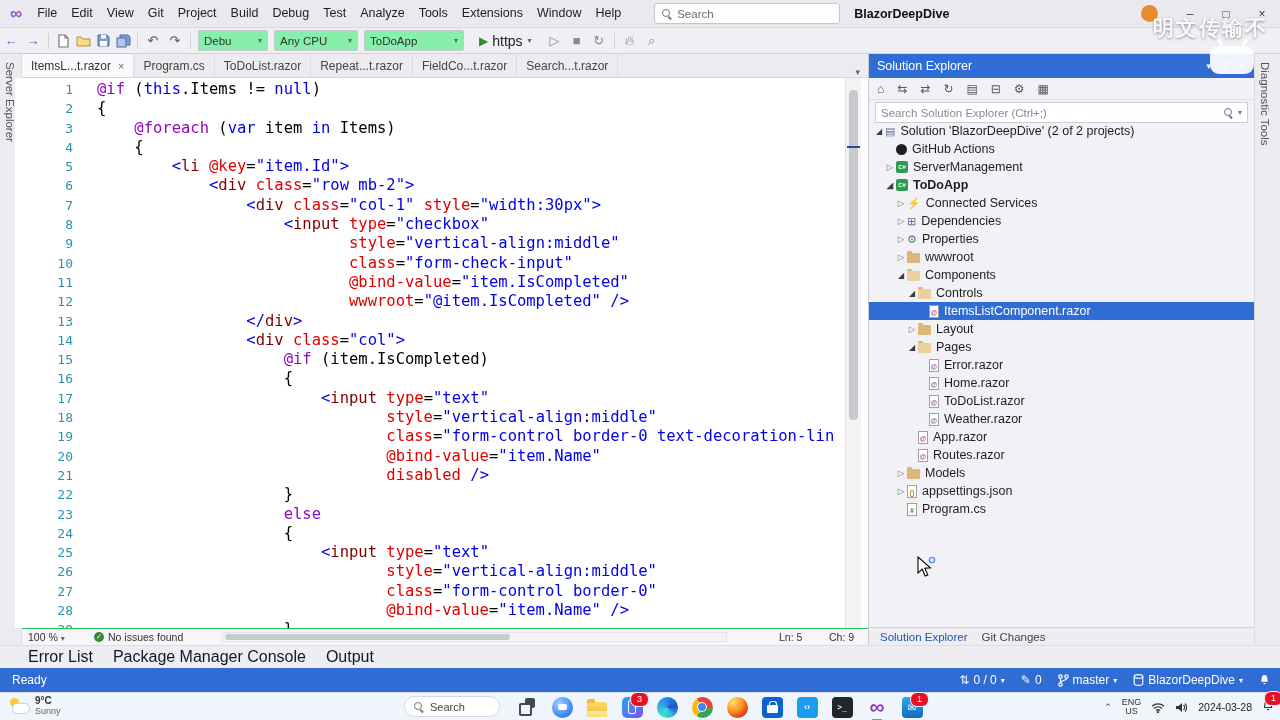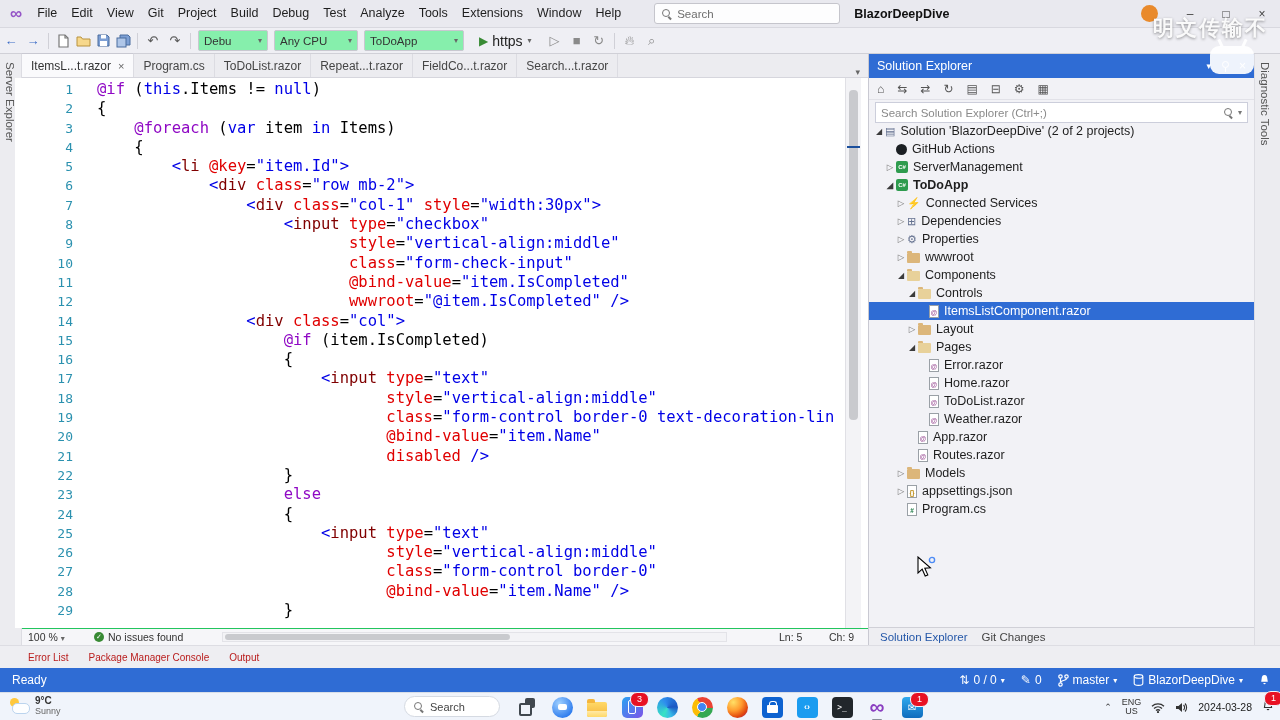--- a/index.html
+++ b/index.html
@@ -91,21 +91,21 @@
   .proj{width:12px;height:12px;background:#2E9B4E;color:#fff;border-radius:2px;font-size:6px;font-weight:bold;line-height:12px;text-align:center;}
   .file{width:10px;height:13px;background:#fff;border:1px solid #9AA0A6;box-sizing:border-box;position:relative;}
   .file i{font-style:normal;font-size:6.5px;font-weight:bold;position:absolute;left:0;right:0;top:3px;text-align:center;}
   .ghc{width:11px;height:11px;border-radius:50%;background:#1B1F23;}
   #sebtabs{position:absolute;left:0;bottom:0;width:100%;height:18px;background:#EEEEF2;border-top:1px solid #D0D0D7;
     display:flex;align-items:center;font-size:11.5px;box-sizing:border-box;padding-left:4px;}
   .sebtab{padding:0 7px;color:#444;}
   .sebtab.active{color:#2457A8;}
   
   #paneltabs{position:absolute;left:0;top:645px;width:1280px;height:23px;background:#EEEEF2;display:flex;align-items:center;
-    font-size:10px;color:#b91c1c;padding-left:18px;box-sizing:border-box;border-top:1px solid #DDDDE3;}
+    font-size:16px;color:#0f172a;padding-left:18px;box-sizing:border-box;border-top:1px solid #DDDDE3;}
   .ptab{padding:0 10px;}
   
   #statusbar{position:absolute;left:0;top:668px;width:1280px;height:24px;background:#2F6CD4;color:#fff;
     display:flex;align-items:center;font-size:12px;}
   #sb-ready{margin-left:12px;}
   #sb-right{margin-left:auto;display:flex;align-items:center;gap:16px;margin-right:10px;}
   .sbitem{display:flex;align-items:center;gap:4px;}
   .sbitem .hg{font-size:8px;}
   
   #taskbar{position:absolute;left:0;top:692px;width:1280px;height:28px;background:#F0F4FB;border-top:1px solid #D8DEE8;box-sizing:border-box;}
@@ -269,20 +269,21 @@
         <div class="cl"><span class="ln">3</span><span class="sp">    </span><span class="sc">@foreach</span><span class="sp"> (</span><span class="sb">var</span><span class="sp"> item </span><span class="sb">in</span><span class="sp"> Items)</span></div>
         <div class="cl"><span class="ln">4</span><span class="sp">    {</span></div>
         <div class="cl"><span class="ln">5</span><span class="sp">        </span><span class="sb">&lt;</span><span class="st">li</span><span class="sp"> </span><span class="sa">@key</span><span class="sp">=</span><span class="sb">"item.Id"&gt;</span></div>
         <div class="cl"><span class="ln">6</span><span class="sp">            </span><span class="sb">&lt;</span><span class="st">div</span><span class="sp"> </span><span class="sa">class</span><span class="sp">=</span><span class="sb">"row mb-2"&gt;</span></div>
         <div class="cl"><span class="ln">7</span><span class="sp">                </span><span class="sb">&lt;</span><span class="st">div</span><span class="sp"> </span><span class="sa">class</span><span class="sp">=</span><span class="sb">"col-1"</span><span class="sp"> </span><span class="sa">style</span><span class="sp">=</span><span class="sb">"width:30px"&gt;</span></div>
         <div class="cl"><span class="ln">8</span><span class="sp">                    </span><span class="sb">&lt;</span><span class="st">input</span><span class="sp"> </span><span class="sa">type</span><span class="sp">=</span><span class="sb">"checkbox"</span></div>
         <div class="cl"><span class="ln">9</span><span class="sp">                           </span><span class="sa">style</span><span class="sp">=</span><span class="sb">"vertical-align:middle"</span></div>
         <div class="cl"><span class="ln">10</span><span class="sp">                           </span><span class="sa">class</span><span class="sp">=</span><span class="sb">"form-check-input"</span></div>
         <div class="cl"><span class="ln">11</span><span class="sp">                           </span><span class="sa">@bind-value</span><span class="sp">=</span><span class="sb">"item.IsCompleted"</span></div>
         <div class="cl"><span class="ln">12</span><span class="sp">                           </span><span class="sa">wwwroot</span><span class="sp">=</span><span class="sb">"@item.IsCompleted"</span><span class="sp"> </span><span class="sb">/&gt;</span></div>
+        <div class="cl"><span class="ln">13</span><span class="sp">                </span><span class="sb">&lt;/</span><span class="st">div</span><span class="sb">&gt;</span></div>
         <div class="cl"><span class="ln">14</span><span class="sp">                </span><span class="sb">&lt;</span><span class="st">div</span><span class="sp"> </span><span class="sa">class</span><span class="sp">=</span><span class="sb">"col"&gt;</span></div>
         <div class="cl"><span class="ln">15</span><span class="sp">                    </span><span class="sc">@if</span><span class="sp"> (item.IsCompleted)</span></div>
         <div class="cl"><span class="ln">16</span><span class="sp">                    {</span></div>
         <div class="cl"><span class="ln">17</span><span class="sp">                        </span><span class="sb">&lt;</span><span class="st">input</span><span class="sp"> </span><span class="sa">type</span><span class="sp">=</span><span class="sb">"text"</span></div>
         <div class="cl"><span class="ln">18</span><span class="sp">                               </span><span class="sa">style</span><span class="sp">=</span><span class="sb">"vertical-align:middle"</span></div>
         <div class="cl"><span class="ln">19</span><span class="sp">                               </span><span class="sa">class</span><span class="sp">=</span><span class="sb">"form-control border-0 text-decoration-lin</span></div>
         <div class="cl"><span class="ln">20</span><span class="sp">                               </span><span class="sa">@bind-value</span><span class="sp">=</span><span class="sb">"item.Name"</span></div>
         <div class="cl"><span class="ln">21</span><span class="sp">                               </span><span class="sa">disabled</span><span class="sp"> </span><span class="sb">/&gt;</span></div>
         <div class="cl"><span class="ln">22</span><span class="sp">                    }</span></div>
         <div class="cl"><span class="ln">23</span><span class="sp">                    </span><span class="sc">else</span></div>

